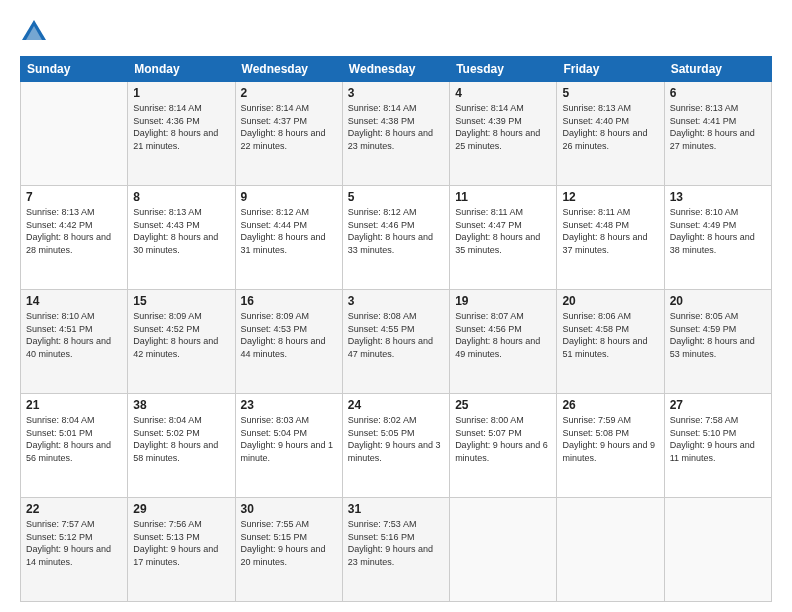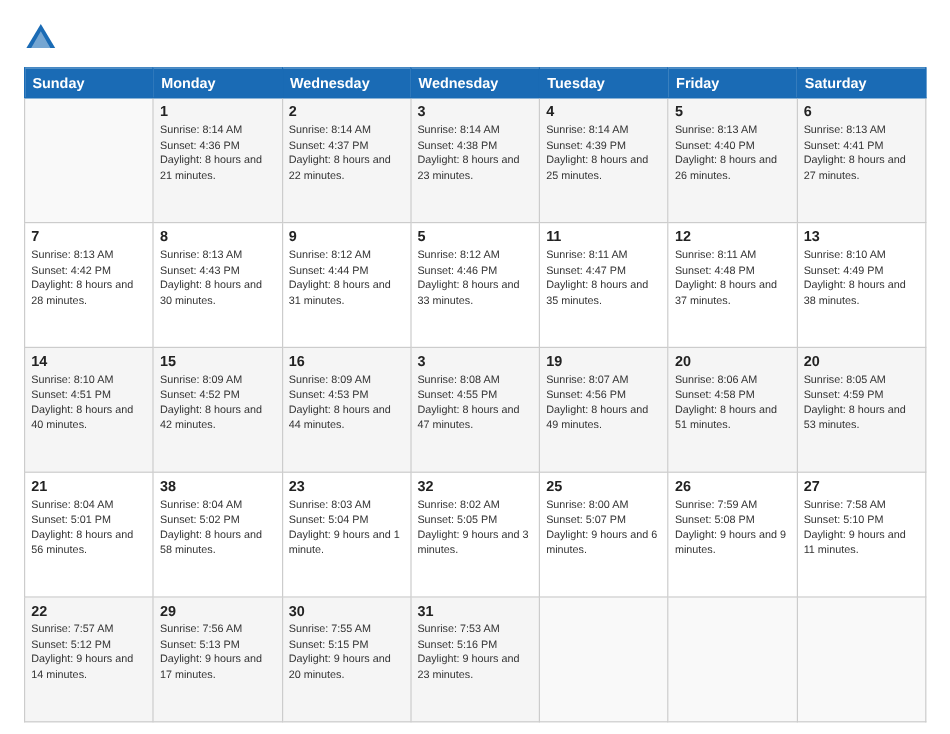--- a/index.html
+++ b/index.html
@@ -232,21 +232,21 @@
           </td>
           <td>
             <span class="day-number">38</span>
             <div class="day-info">Sunrise: 8:04 AM<br>Sunset: 5:02 PM<br>Daylight: 8 hours and 58 minutes.</div>
           </td>
           <td>
             <span class="day-number">23</span>
             <div class="day-info">Sunrise: 8:03 AM<br>Sunset: 5:04 PM<br>Daylight: 9 hours and 1 minute.</div>
           </td>
           <td>
-            <span class="day-number">32</span>
+            <span class="day-number">24</span>
             <div class="day-info">Sunrise: 8:02 AM<br>Sunset: 5:05 PM<br>Daylight: 9 hours and 3 minutes.</div>
           </td>
           <td>
             <span class="day-number">25</span>
             <div class="day-info">Sunrise: 8:00 AM<br>Sunset: 5:07 PM<br>Daylight: 9 hours and 6 minutes.</div>
           </td>
           <td>
             <span class="day-number">26</span>
             <div class="day-info">Sunrise: 7:59 AM<br>Sunset: 5:08 PM<br>Daylight: 9 hours and 9 minutes.</div>
           </td>

